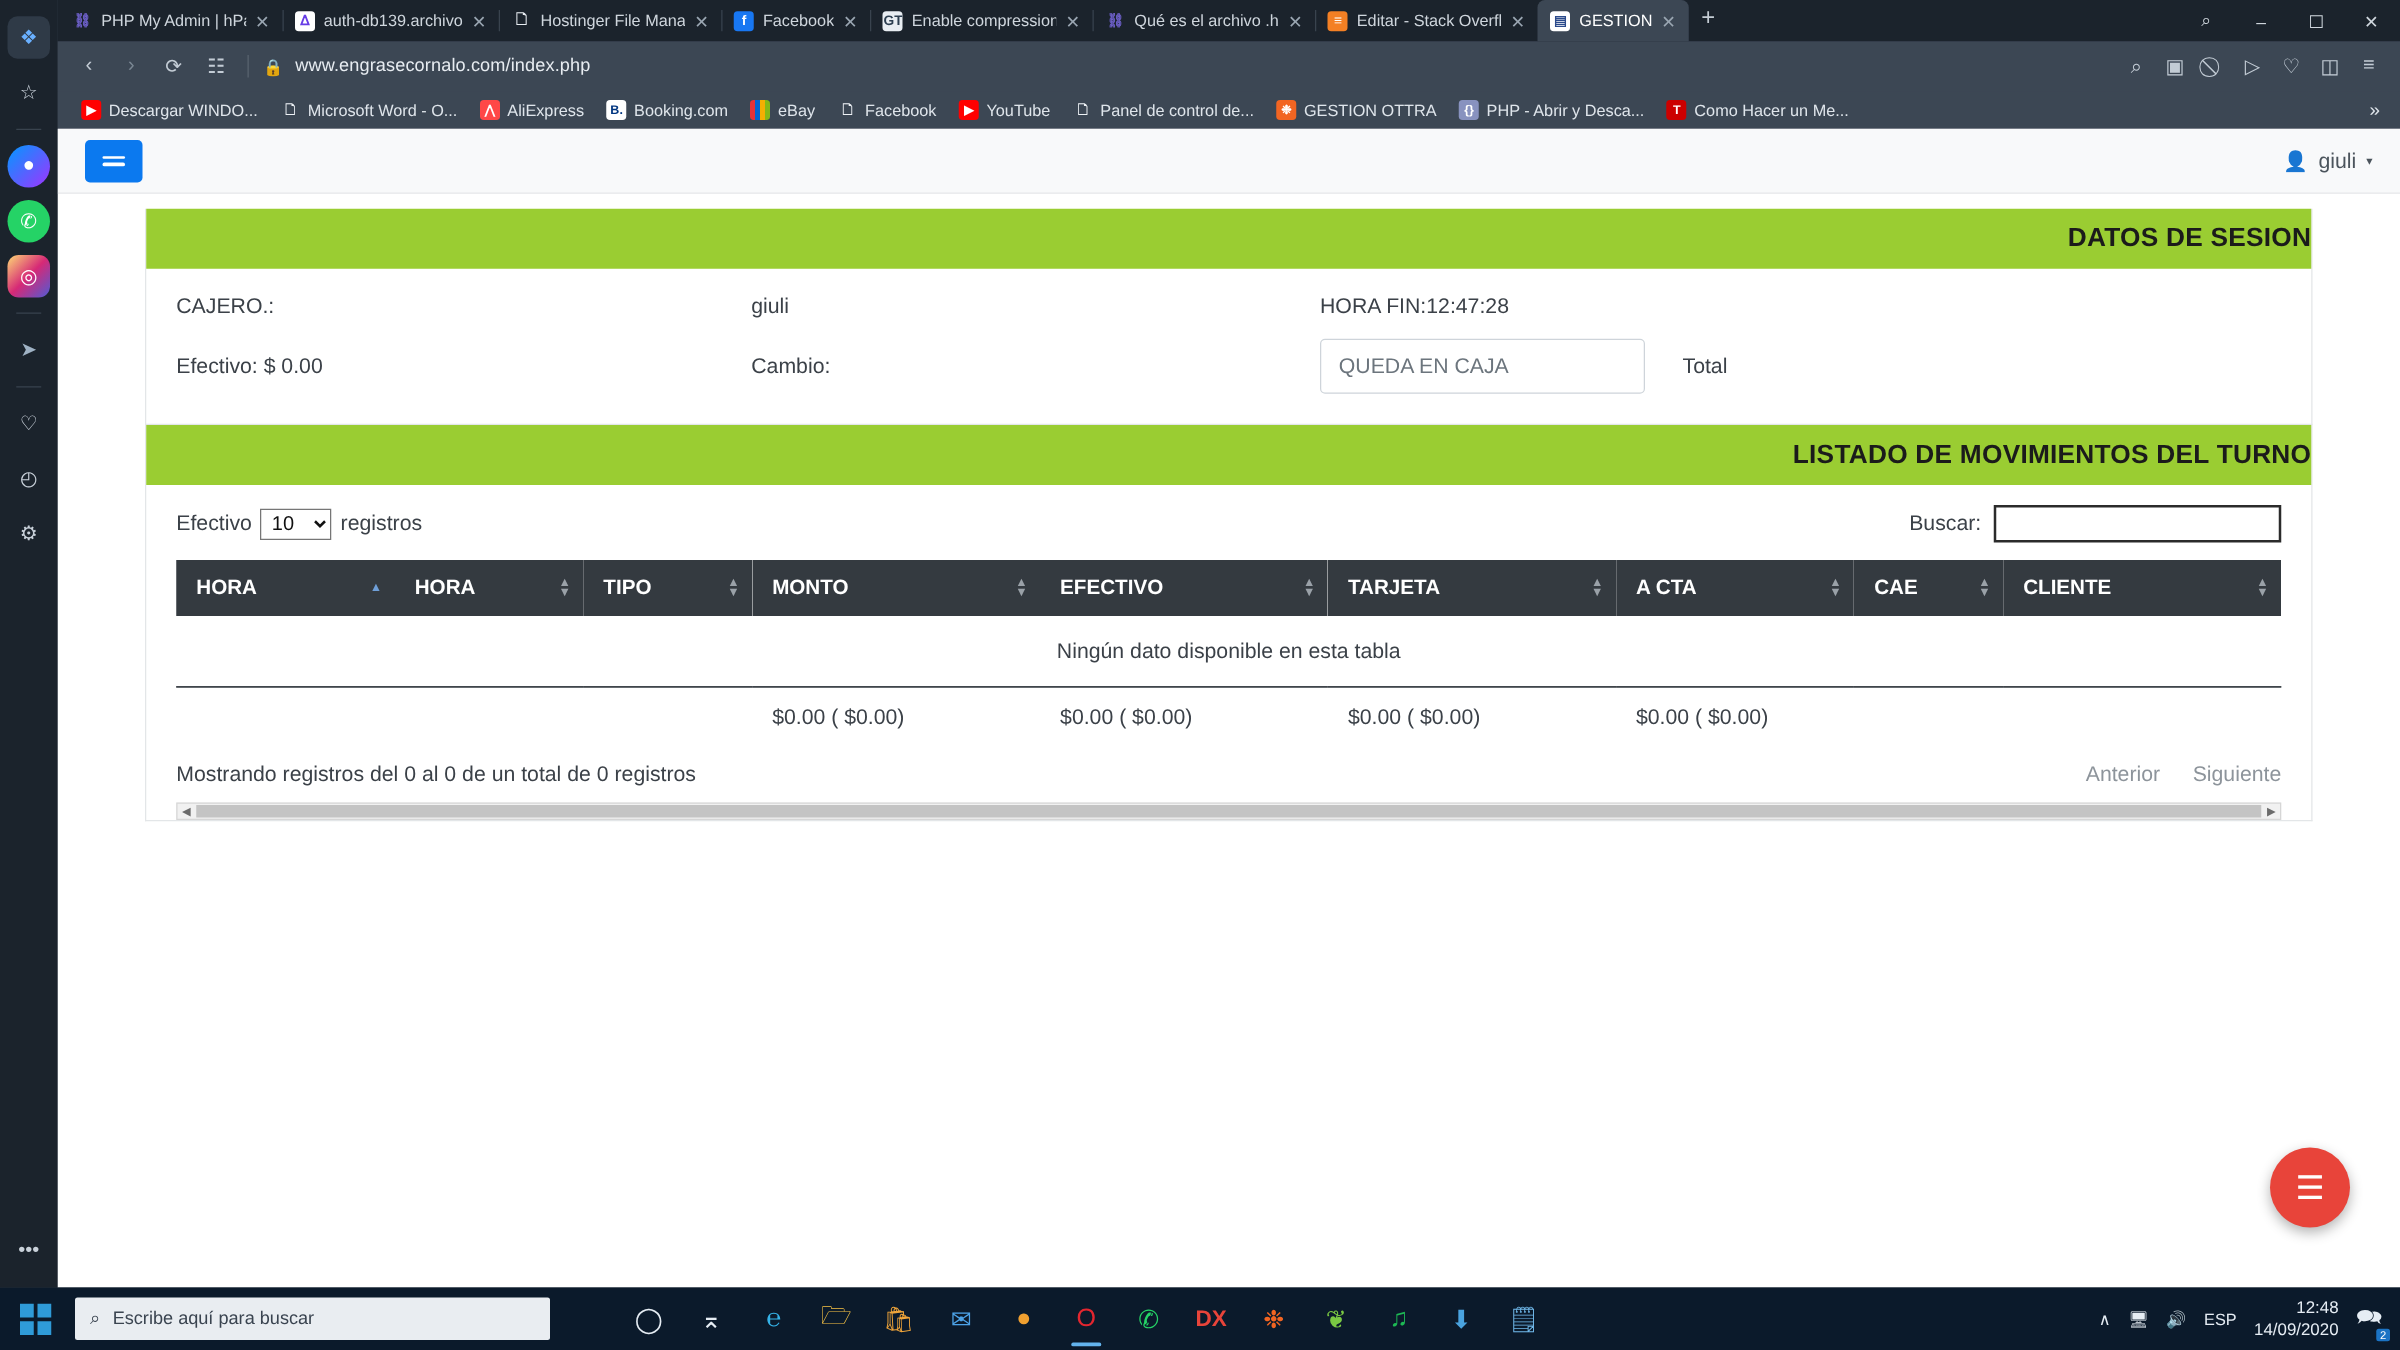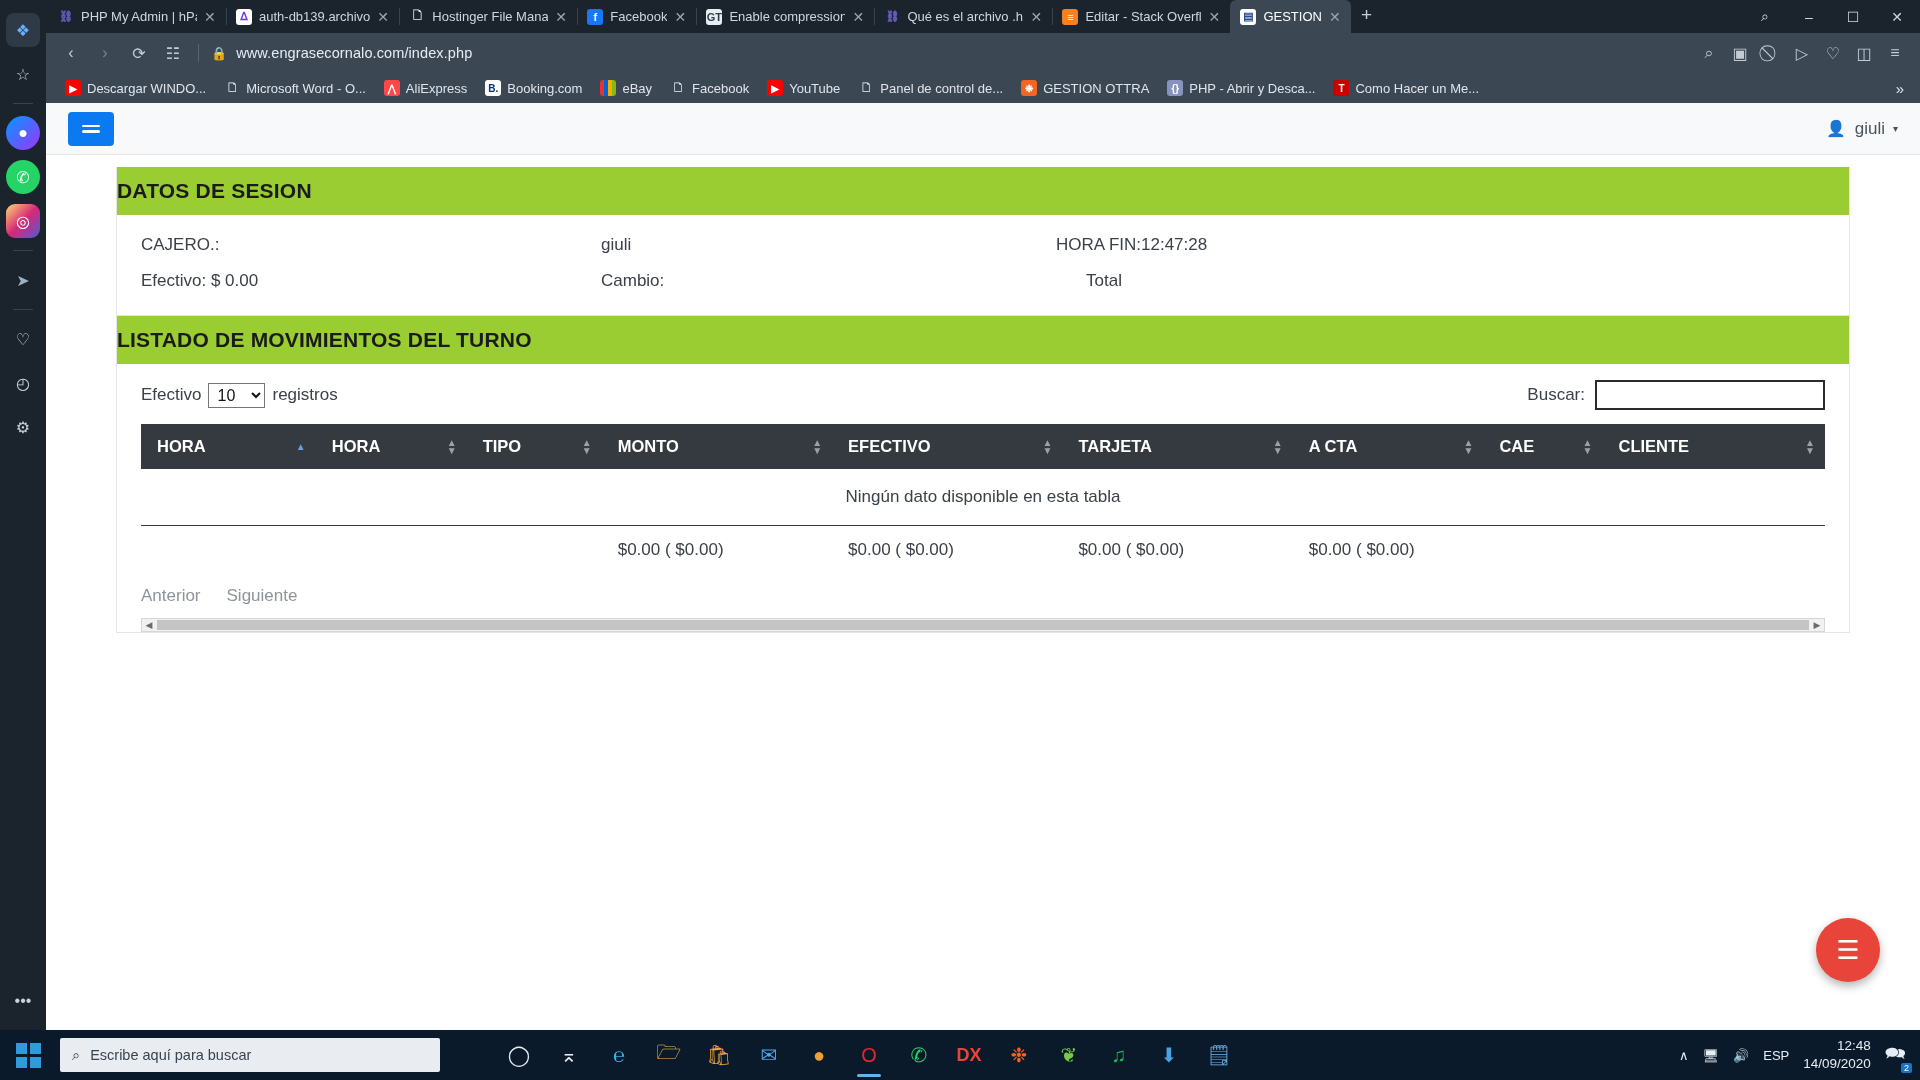--- a/index.html
+++ b/index.html
@@ -115,21 +115,21 @@
   .burger .bars i:nth-child(1){ width:18px; margin-left:0; }
   .burger .bars i:nth-child(2){ width:18px; }
   .user-menu { display:flex; align-items:center; gap:8px; color:#4b545c; font-size:17px; }
   .user-menu .avatar { font-size:16px; color:#4b545c; }
   .caret { font-size:10px; }
 
   .container { padding: 12px 70px 0 70px; }
   .panel { border:1px solid #e3e6e8; border-top:none; }
 
   .green-head {
-    background:#9acd32; color:#1b1b1b; text-align:left;
+    background:#9acd32; color:#1b1b1b; text-align:right;
     font-size:21px; font-weight:600; padding:12px 0; letter-spacing:.2px;
   }
   .sesion-body { padding: 20px 24px 24px 24px; }
   .row-line { display:flex; align-items:center; font-size:17px; color:#3b4148; }
   .row-line + .row-line { margin-top:16px; }
   .c1 { width:460px; }
   .c2 { width:455px; }
   .c3 { width:455px; }
   .c4 { flex:1; }
   .queda-input {
@@ -401,20 +401,23 @@
           <div class="sesion-body">
             <div class="row-line">
               <div class="c1">CAJERO.:</div>
               <div class="c2">giuli</div>
               <div class="c4">HORA FIN:12:47:28</div>
             </div>
             <div class="row-line">
               <div class="c1">Efectivo: $ 0.00</div>
               <div class="c2">Cambio:</div>
               <div style="display:flex;align-items:center;">
+                <div class="queda-input">
+                  <span>QUEDA EN CAJA</span>
+                </div>
                 <div class="total-lbl">Total</div>
               </div>
             </div>
           </div>
         </div>
 
         <div class="panel" style="border-top:none;margin-top:0;">
           <div class="green-head">LISTADO DE MOVIMIENTOS DEL TURNO</div>
 
           <div class="table-area">
@@ -497,20 +500,21 @@
                   <td>$0.00 ( $0.00)</td>
                   <td>$0.00 ( $0.00)</td>
                   <td>$0.00 ( $0.00)</td>
                   <td></td>
                   <td></td>
                 </tr>
               </tfoot>
             </table>
 
             <div class="dt-bottom">
+              <div class="dt-info">Mostrando registros del 0 al 0 de un total de 0 registros</div>
               <div class="dt-pager">
                 <span>Anterior</span>
                 <span>Siguiente</span>
               </div>
             </div>
 
             <div class="hscroll">
               <span class="arrow">◀</span>
               <span class="thumb"></span>
               <span class="arrow">▶</span>

